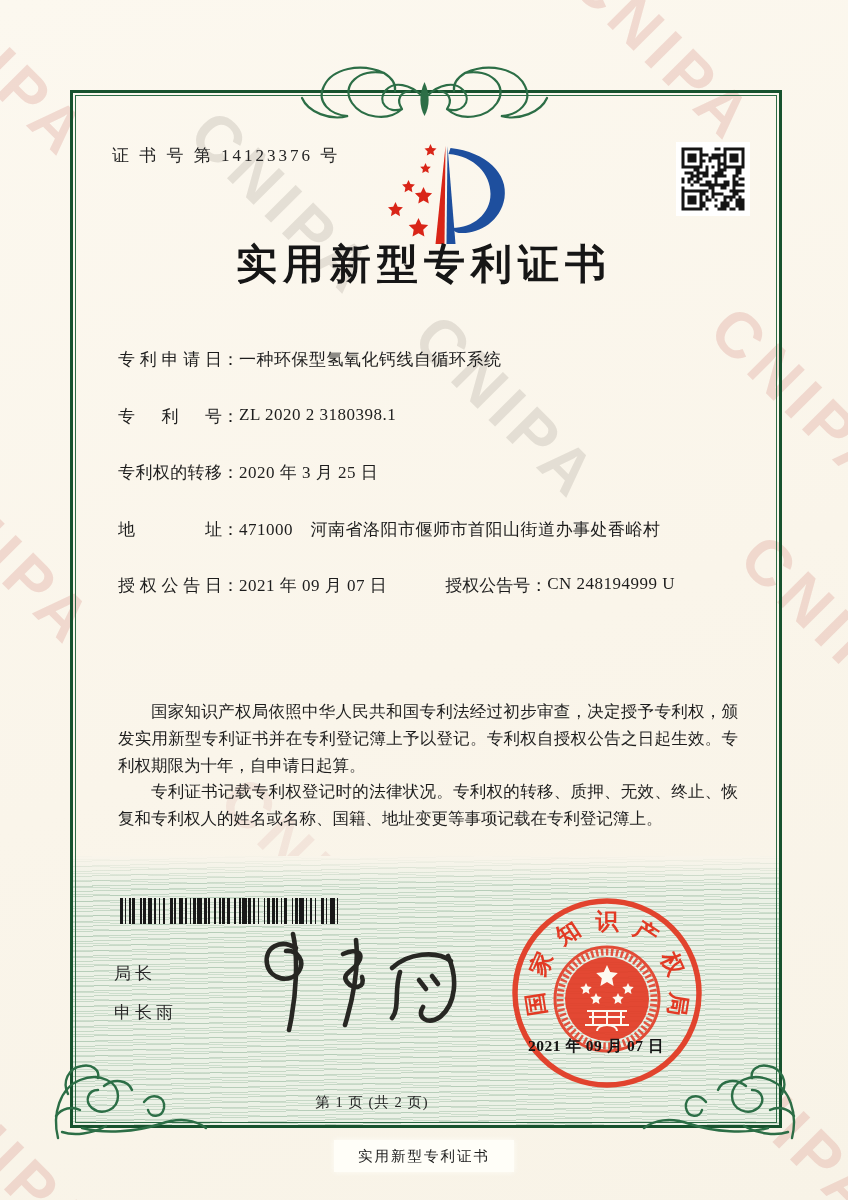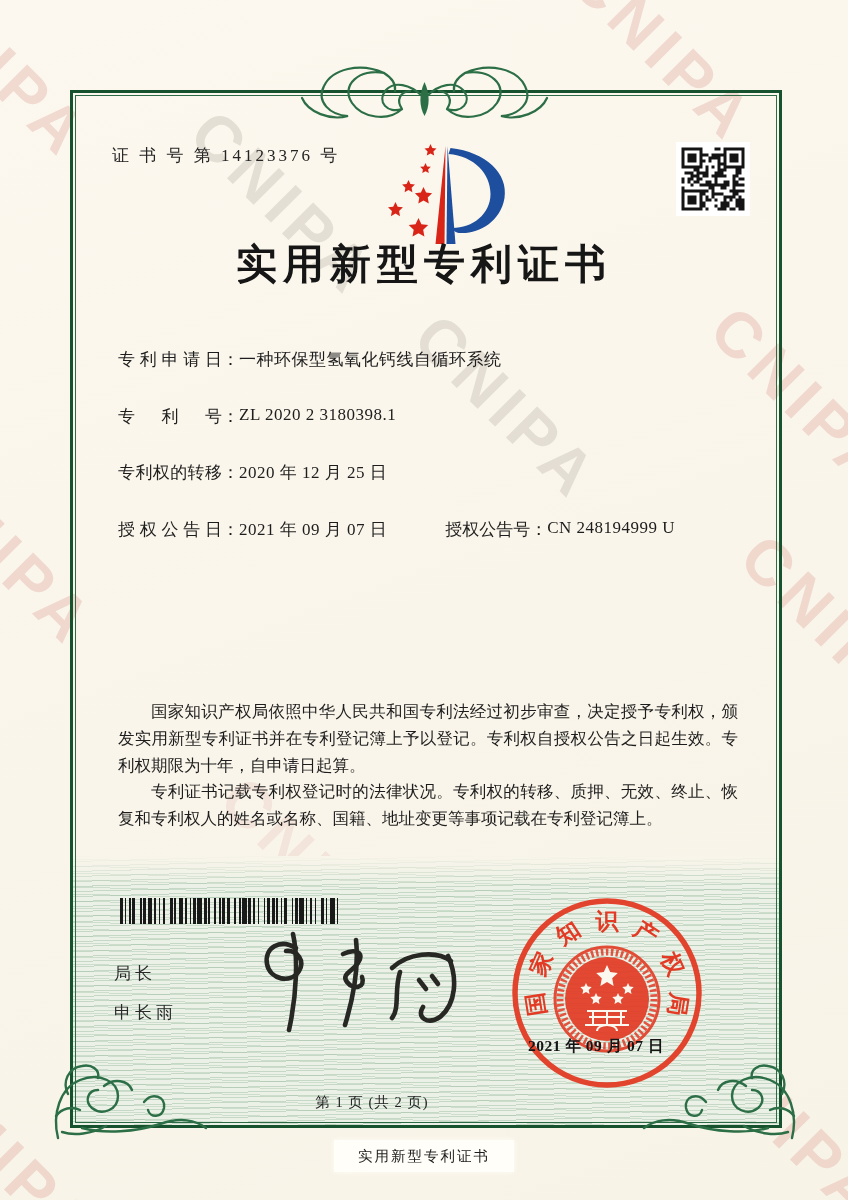--- a/index.html
+++ b/index.html
@@ -164,21 +164,24 @@
   <div class="title">实用新型专利证书</div>
 
   <div class="fields">
     <div class="frow">
       <span class="flabel">专利申请日</span><span class="fcolon">：</span><span class="fvalue">一种环保型氢氧化钙线自循环系统</span>
     </div>
     <div class="frow">
       <span class="flabel">专利号</span><span class="fcolon">：</span><span class="fvalue">ZL 2020 2 3180398.1</span>
     </div>
     <div class="frow">
-      <span class="flabel">专利权的转移</span><span class="fcolon">：</span><span class="fvalue">2020 年 12 月 25 日</span>
+      <span class="flabel">专利权的转移</span><span class="fcolon">：</span><span class="fvalue">2020 年 3 月 25 日</span>
+    </div>
+    <div class="frow">
+      <span class="flabel">地址</span><span class="fcolon">：</span><span class="fvalue">471000　河南省洛阳市偃师市首阳山街道办事处香峪村</span>
     </div>
     <div class="frow">
       <span class="flabel">授权公告日</span><span class="fcolon">：</span><span class="fvalue">2021 年 09 月 07 日</span><span class="fvalue2-group"><span>授权公告号</span><span>：</span><span class="fvalue">CN 248194999 U</span></span>
     </div>
   </div>
 
   <div class="body-text">
     <p>国家知识产权局依照中华人民共和国专利法经过初步审查，决定授予专利权，颁发实用新型专利证书并在专利登记簿上予以登记。专利权自授权公告之日起生效。专利权期限为十年，自申请日起算。</p>
     <p>专利证书记载专利权登记时的法律状况。专利权的转移、质押、无效、终止、恢复和专利权人的姓名或名称、国籍、地址变更等事项记载在专利登记簿上。</p>
   </div>

